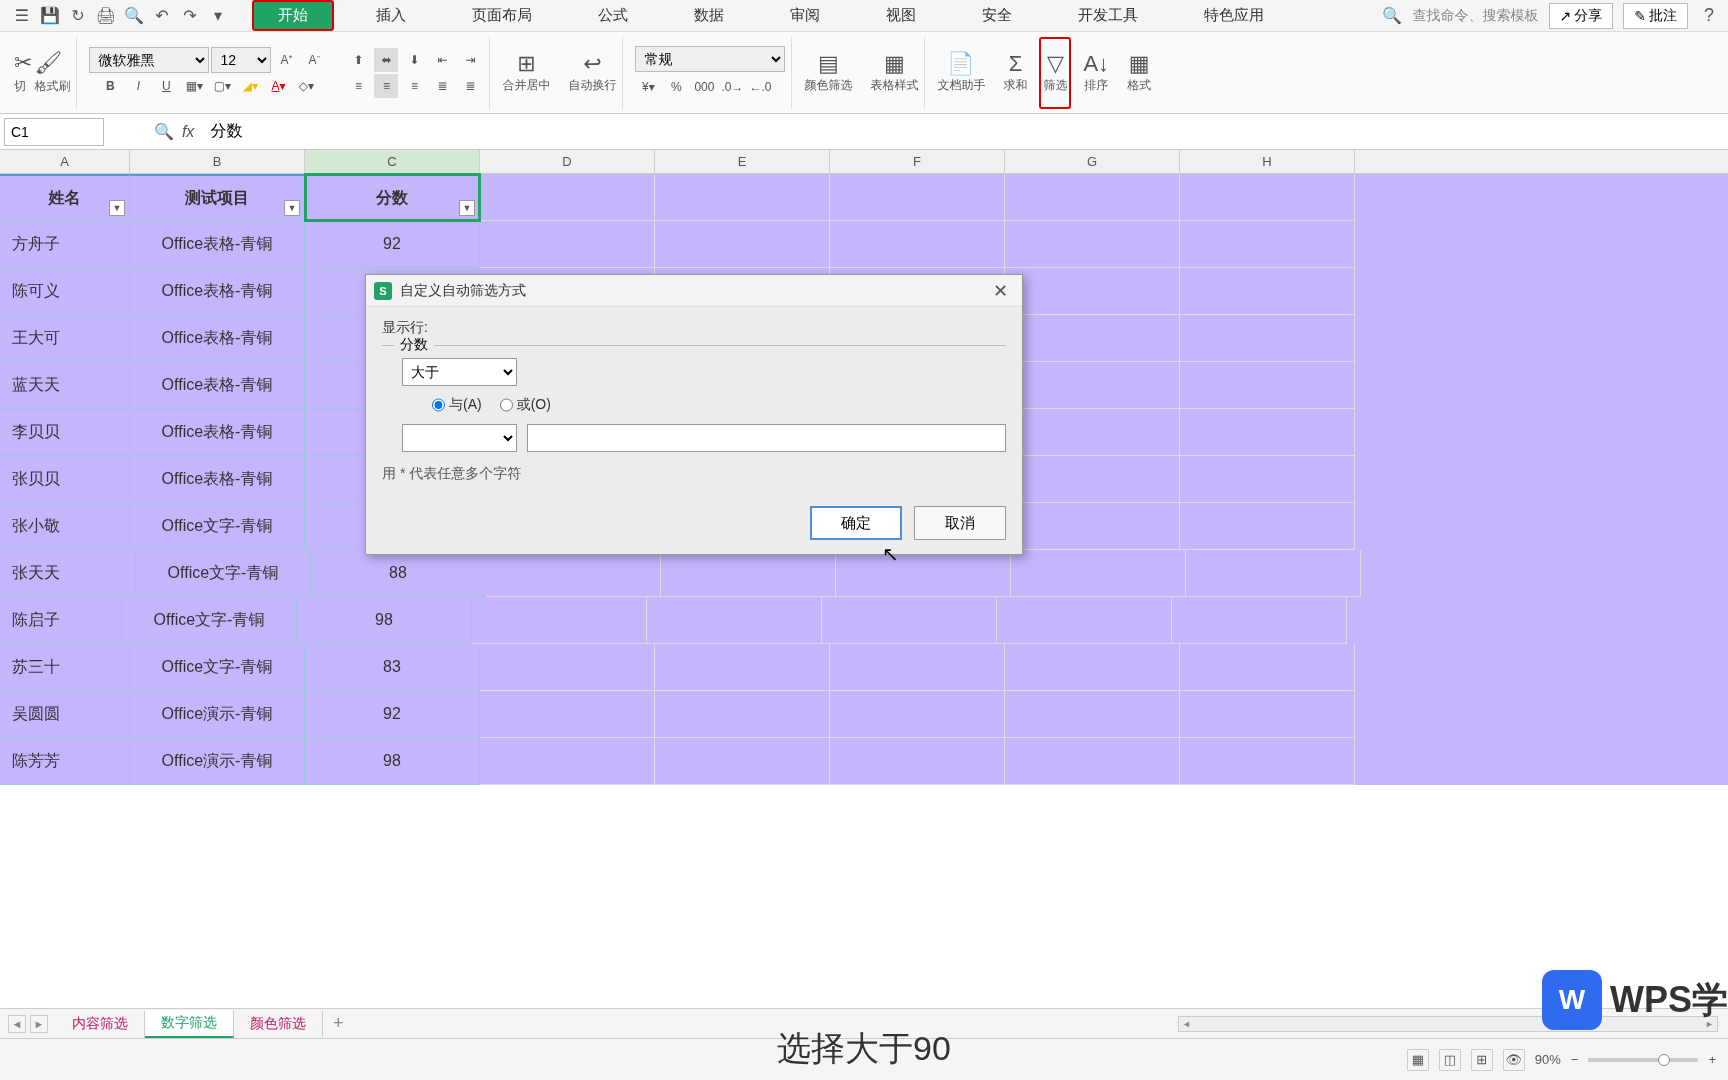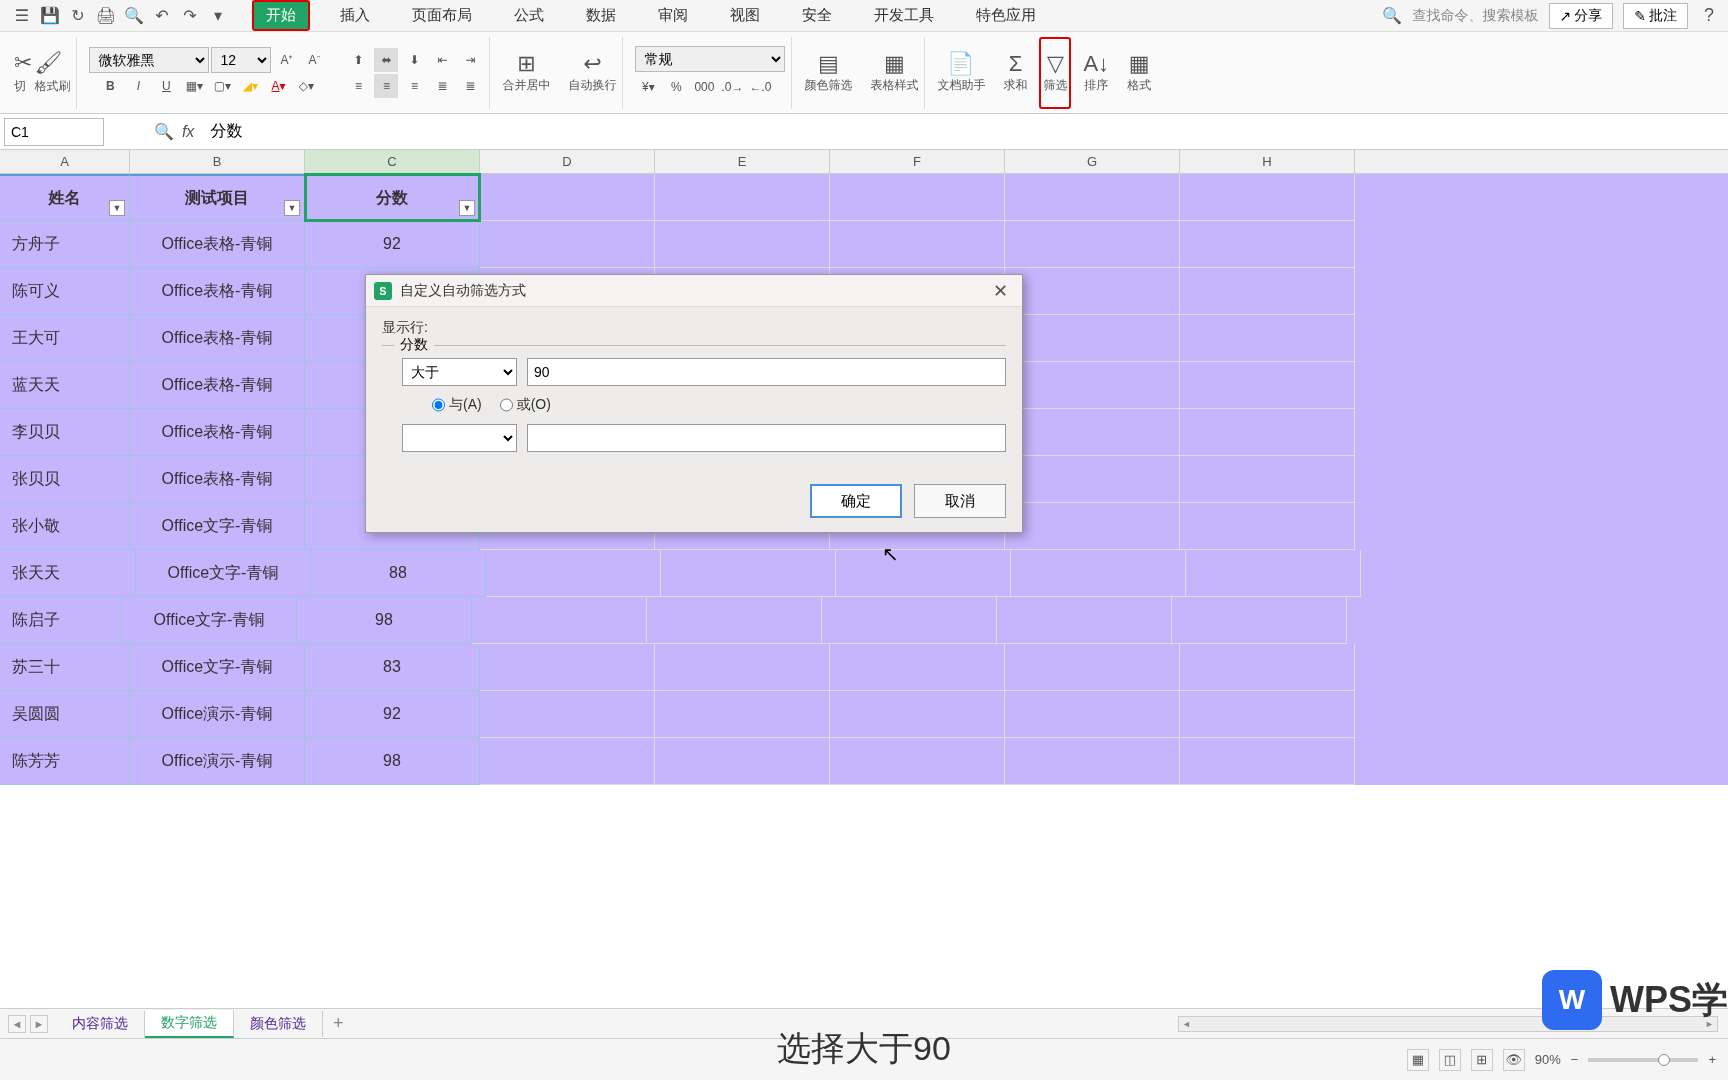--- a/index.html
+++ b/index.html
@@ -2,21 +2,21 @@
 <html><head>
 <meta charset="utf-8">
 <style>
 * { margin: 0; padding: 0; box-sizing: border-box; font-family: "Microsoft YaHei", sans-serif; }
 body { background: #fff; width: 1728px; height: 1080px; overflow: hidden; position: relative; }
 
 
 .title-bar { height: 32px; background: #f5f5f5; display: flex; align-items: center; padding: 0 8px; border-bottom: 1px solid #ddd; }
 .qat-icon { width: 24px; height: 24px; display: flex; align-items: center; justify-content: center; color: #555; margin: 0 2px; cursor: pointer; }
 .tab-row { display: flex; align-items: center; margin-left: 20px; gap: 18px; }
-.tab { padding: 4px 12px; font-size: 15px; color: #333; cursor: pointer; }
+.tab { padding: 4px 24px; font-size: 15px; color: #333; cursor: pointer; }
 .tab.active { background: #21a366; color: #fff; border-radius: 3px; border: 2px solid #d00; }
 .title-right { margin-left: auto; display: flex; align-items: center; gap: 10px; }
 .search-hint { color: #888; font-size: 14px; }
 .share-btn, .comment-btn { border: 1px solid #bbb; padding: 3px 10px; font-size: 14px; background: #fff; display: flex; align-items: center; gap: 3px; }
 .help-icon { font-size: 18px; color: #555; padding: 0 6px; }
 
 
 .ribbon { height: 82px; background: #fafafa; border-bottom: 1px solid #ccc; display: flex; align-items: center; padding: 4px 8px; gap: 6px; }
 .rib-group { display: flex; flex-direction: column; align-items: center; justify-content: center; padding: 0 6px; height: 72px; font-size: 12px; color: #555; }
 .rib-group.sep { border-right: 1px solid #ddd; }
@@ -71,21 +71,21 @@
 .dlg-btn.primary { border: 2px solid #4a90d9; background: #fff; }
 .cursor { position: absolute; left: 882px; top: 542px; font-size: 20px; z-index: 200; pointer-events: none; }
 
 
 .caption { position: absolute; left: 50%; transform: translateX(-50%); bottom: 8px; font-size: 34px; color: #333; z-index: 50; }
 
 
 .sheet-bar { position: absolute; bottom: 42px; left: 0; right: 0; height: 30px; background: #f5f5f5; border-top: 1px solid #ccc; display: flex; align-items: center; }
 .sheet-nav { display: flex; gap: 4px; padding: 0 8px; }
 .sheet-nav span { width: 18px; height: 18px; display: flex; align-items: center; justify-content: center; color: #888; border: 1px solid #ccc; font-size: 11px; }
-.sheet-tab { padding: 4px 16px; font-size: 14px; color: #4c1d95; border-right: 1px solid #ccc; cursor: pointer; }
+.sheet-tab { padding: 4px 16px; font-size: 14px; color: #be185d; border-right: 1px solid #ccc; cursor: pointer; }
 .sheet-tab.active { color: #21a366; border-bottom: 2px solid #21a366; background: #fff; }
 .sheet-add { padding: 0 10px; font-size: 18px; color: #888; cursor: pointer; }
 .sheet-scroll { margin-left: auto; width: 540px; height: 16px; background: #eee; border: 1px solid #ccc; margin-right: 10px; display: flex; align-items: center; }
 .sheet-scroll::before { content: "◄"; font-size: 9px; color: #888; padding: 0 3px; }
 .sheet-scroll::after { content: "►"; font-size: 9px; color: #888; padding: 0 3px; margin-left: auto; }
 
 
 .status-bar { position: absolute; bottom: 0; left: 0; right: 0; height: 42px; background: #f5f5f5; border-top: 1px solid #ccc; display: flex; align-items: center; justify-content: flex-end; padding: 0 12px; gap: 10px; font-size: 13px; color: #555; }
 .status-ico { width: 22px; height: 22px; display: flex; align-items: center; justify-content: center; border: 1px solid #ccc; }
 .zoom-slider { width: 110px; height: 4px; background: #ccc; position: relative; }
@@ -401,37 +401,37 @@
     <span class="dlg-ico">S</span>
     <span class="dlg-title-text">自定义自动筛选方式</span>
     <span class="dlg-close">✕</span>
   </div>
   <div class="dlg-body">
     <div class="dlg-label">显示行:</div>
     <div class="dlg-fieldset">
       <span class="dlg-legend">分数</span>
       <div class="dlg-row">
         <select class="dlg-select"><option>大于</option></select>
-        <input class="dlg-input" value="90" style="">
       </div>
       <div class="dlg-radio-row">
         <label>
             <input type="radio" checked="" style=""> 
             <span>与(A)</span>
           </label>
         <label>
             <input type="radio" style=""> 
             <span>或(O)</span>
           </label>
       </div>
       <div class="dlg-row">
         <select class="dlg-select"><option></option></select>
         <input class="dlg-input" value="" style="">
       </div>
     </div>
+    <div class="dlg-help">用 * 代表任意多个字符</div>
   </div>
   <div class="dlg-buttons">
     <button class="dlg-btn primary">确定</button>
     <button class="dlg-btn">取消</button>
   </div>
 </div>
 <div class="cursor">↖</div>
 
 <div class="caption">选择大于90</div>
 

